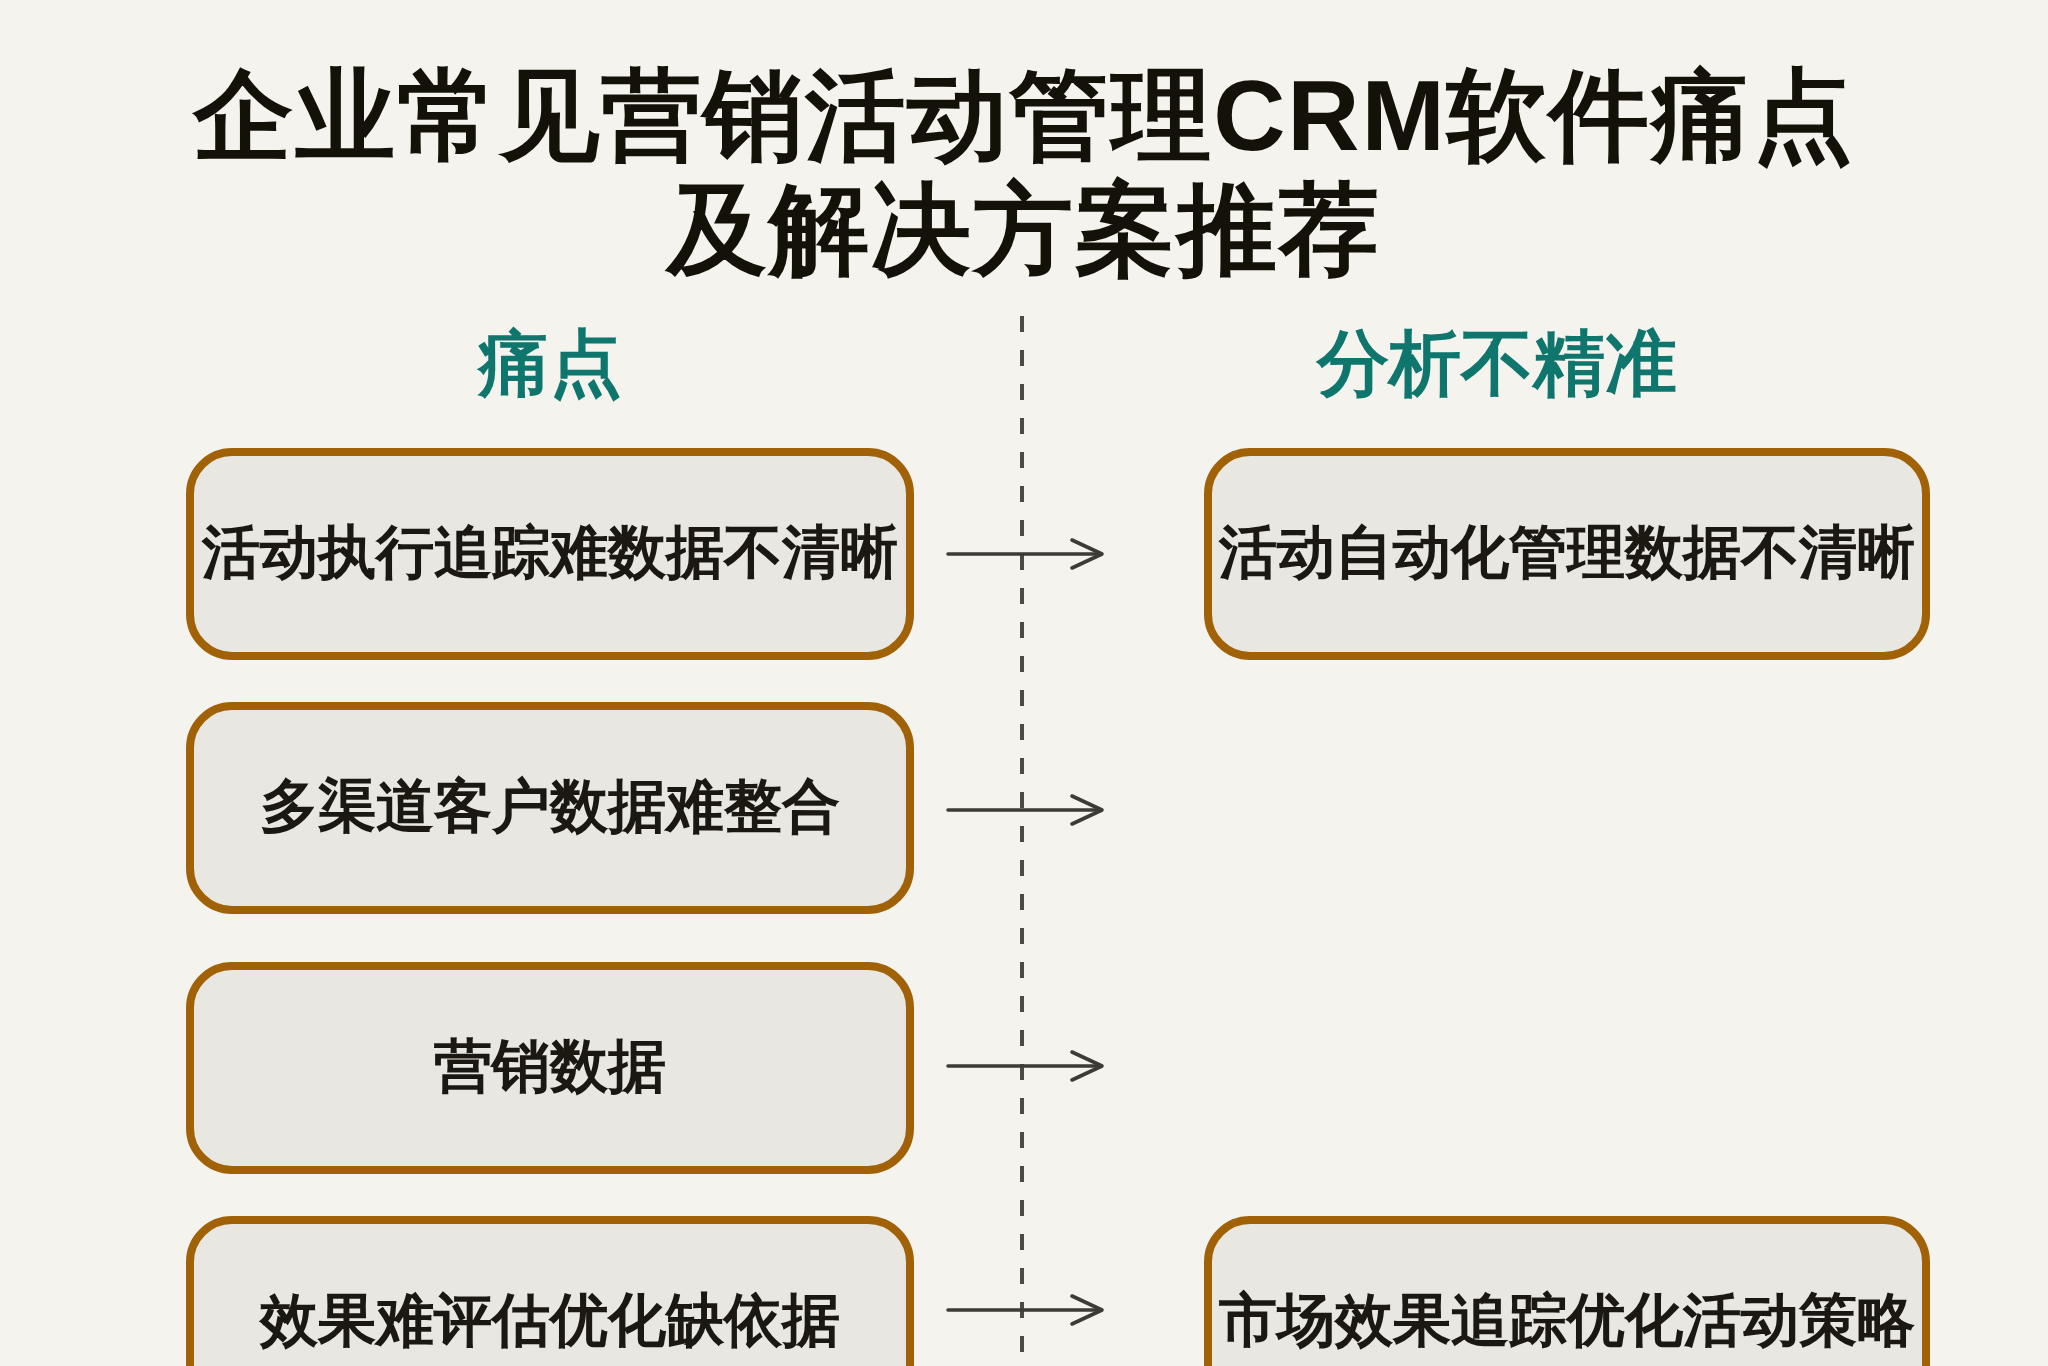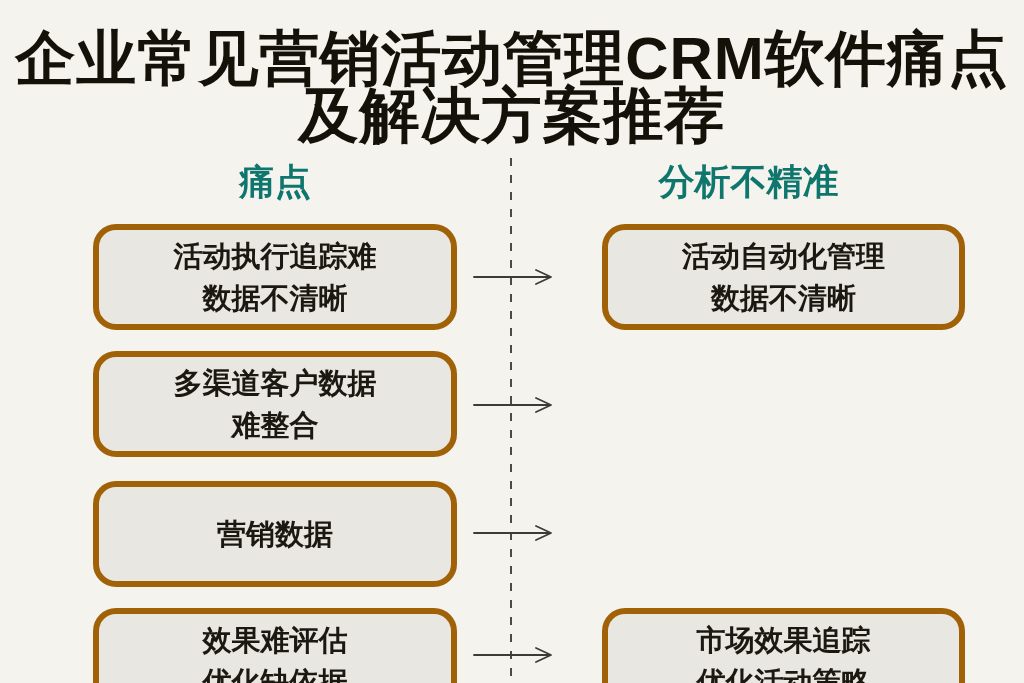--- a/index.html
+++ b/index.html
@@ -12,21 +12,21 @@
     overflow: hidden;
     font-family: "Liberation Sans", sans-serif;
     color: #17140f;
   }
   .title {
     position: absolute;
     top: 30px;
     left: 0;
     width: 1024px;
     text-align: center;
-    font-size: 60px;
+    font-size: 50px;
     font-weight: bold;
     line-height: 57px;
     letter-spacing: 1px;
     color: #141109;
   }
   .col-header {
     position: absolute;
     top: 161px;
     text-align: center;
     font-size: 36px;
@@ -45,24 +45,24 @@
     background: repeating-linear-gradient(
       to bottom,
       #4c4a45 0px, #4c4a45 8px,
       transparent 8px, transparent 17px
     );
   }
   .box {
     position: absolute;
     height: 106px;
     background: #e9e7e1;
-    border: 6px solid #a16207;
+    border: 4px solid #a16207;
     border-radius: 23px;
     display: flex;
-    flex-direction: column;
+    flex-direction: row;
     align-items: center;
     justify-content: center;
     text-align: center;
     font-size: 29px;
     font-weight: bold;
     line-height: 42px;
     color: #1b1812;
   }
   .box.left  { left: 93px;  width: 364px; }
   .box.right { left: 567px; width: 363px; margin-left: 35px; }

